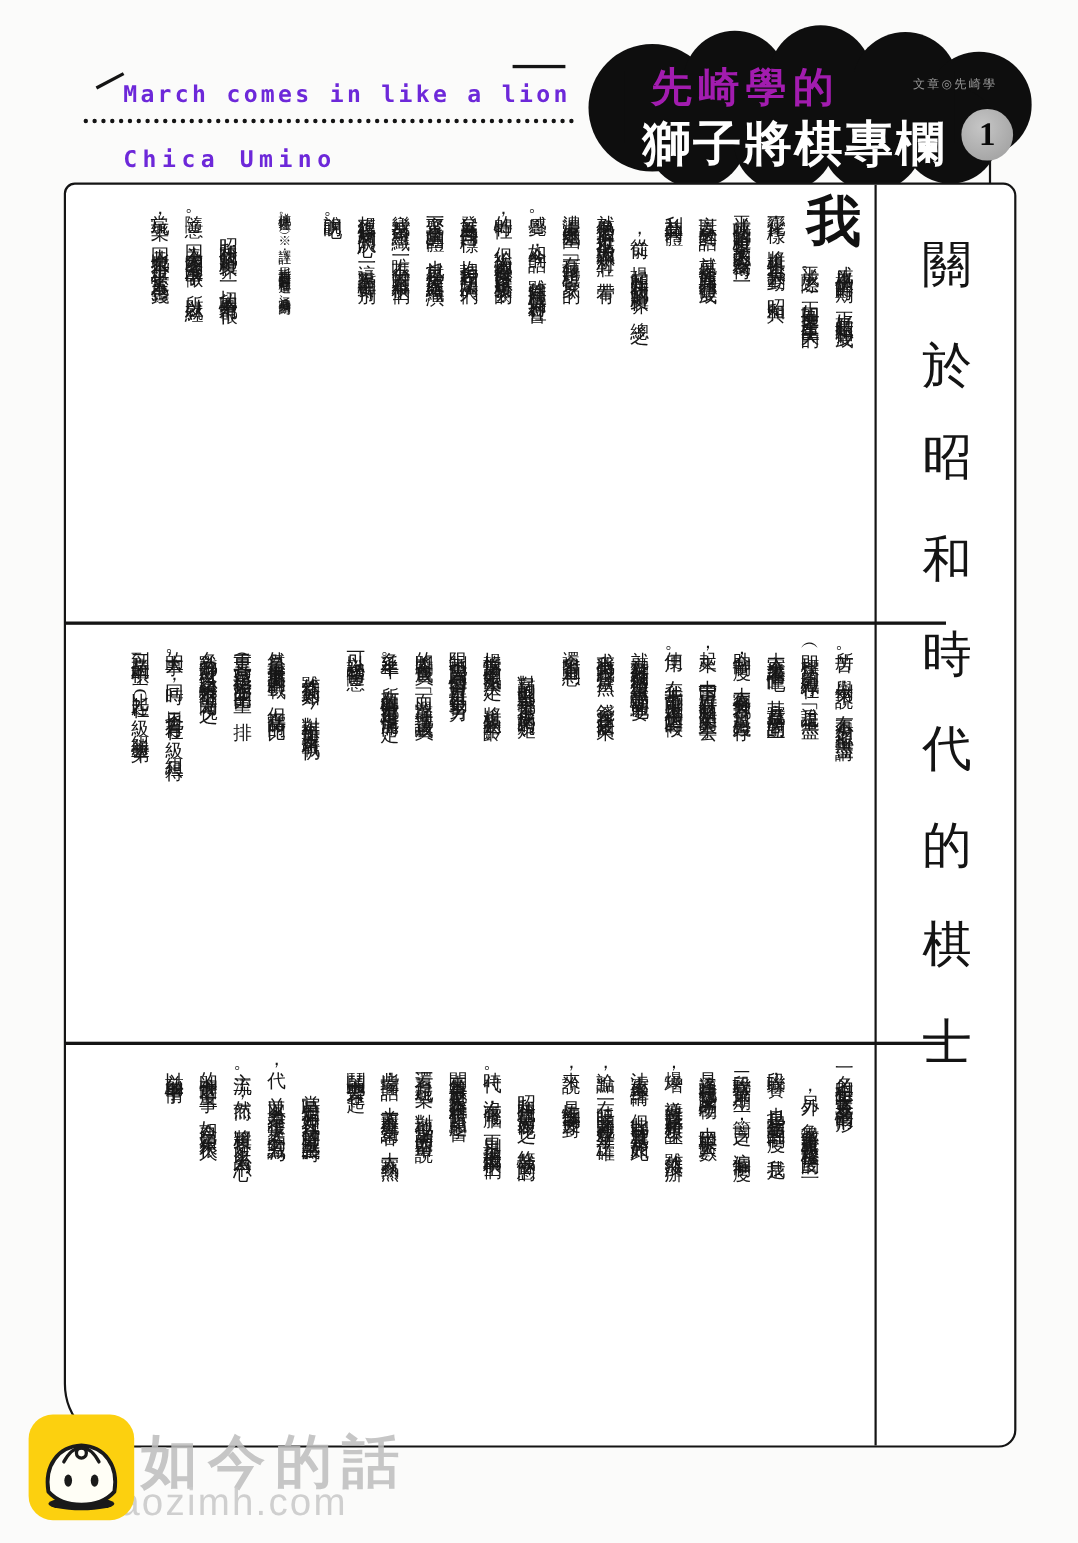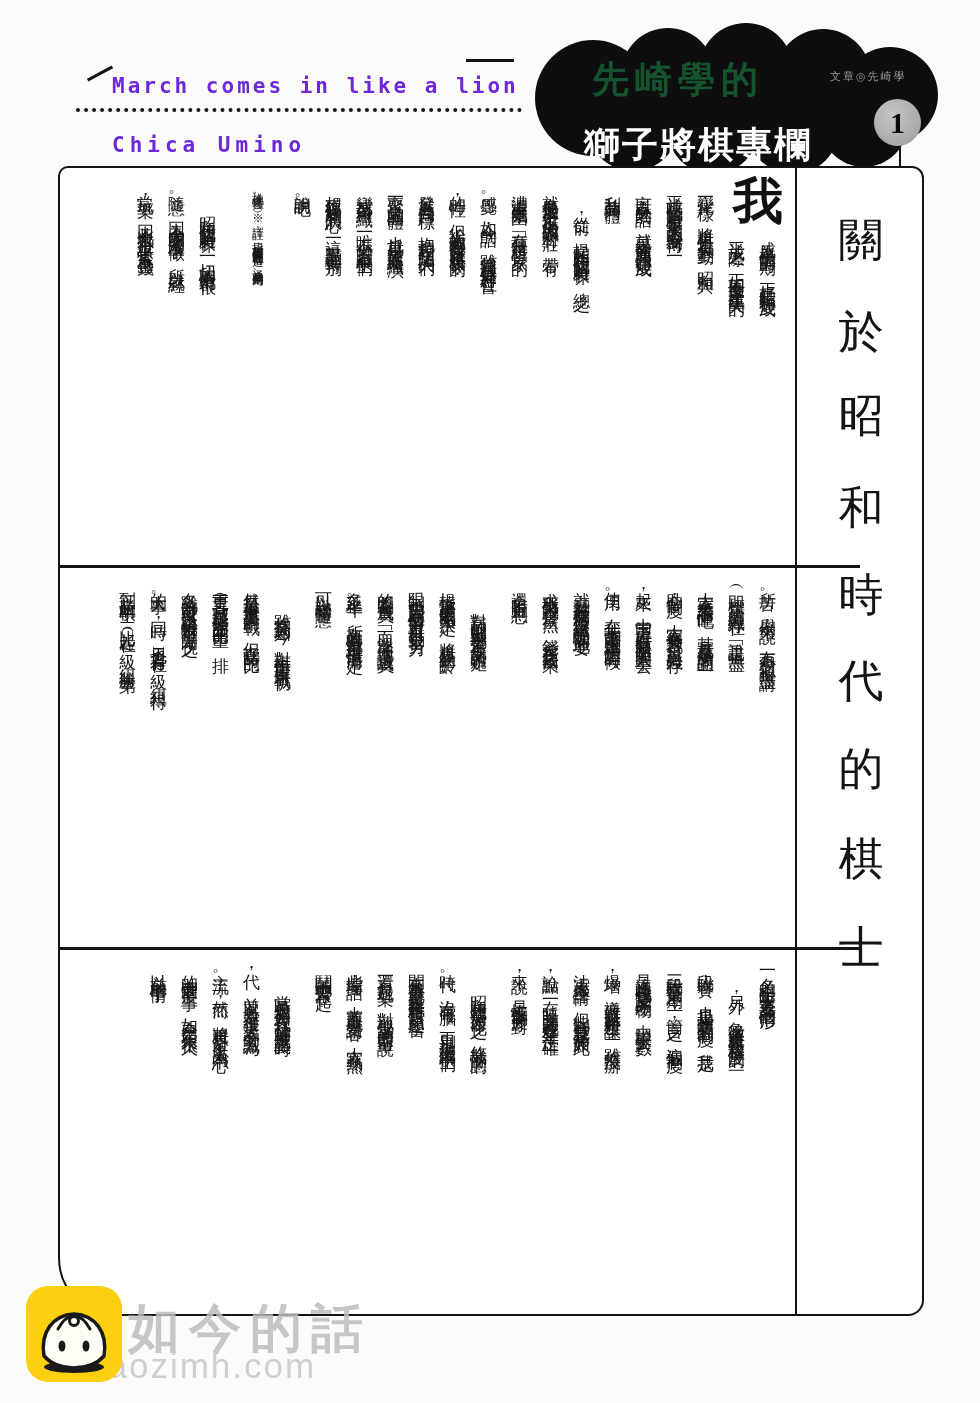--- a/index.html
+++ b/index.html
@@ -14,22 +14,22 @@
     font-family:"DejaVu Sans Mono","Liberation Mono",monospace;
     font-weight:bold;color:#6d28d9;
   }
   .series-title{left:112px;top:74px;font-size:21px;letter-spacing:3px;}
   .author-name{left:112px;top:121px;font-size:21px;letter-spacing:5px;margin-top:12px;}
   .dotted-rule{left:76px;top:108px;width:446px;height:0;border-bottom:4px dotted #141414;}
   .slash-mark{left:86px;top:72px;width:28px;height:3px;background:#141414;transform:rotate(-28deg);}
   .tick-line{left:466px;top:59px;width:48px;height:3px;background:#141414;}
   
   .blob-wrap{left:498px;top:20px;width:440px;height:155px;}
-  .blob-title1{left:592px;top:55px;font-size:37px;color:#14532d;letter-spacing:6px;font-weight:600;z-index:2;}
-  .blob-title2{left:584px;top:101px;font-size:36px;color:#ffffff;letter-spacing:2px;font-weight:600;z-index:2;margin-top:20px;}
+  .blob-title1{left:592px;top:55px;font-size:37px;color:#a21caf;letter-spacing:6px;font-weight:600;z-index:2;}
+  .blob-title2{left:584px;top:101px;font-size:44px;color:#ffffff;letter-spacing:2px;font-weight:600;z-index:2;}
   .blob-credit{left:830px;top:69px;font-size:11px;color:#969696;letter-spacing:2px;z-index:2;}
   .issue-badge{
     left:874px;top:99px;width:47px;height:47px;border-radius:50%;
     background:radial-gradient(circle at 40% 35%, #c6c6c6, #9b9b9b);
     display:flex;align-items:center;justify-content:center;
     font-size:30px;font-weight:bold;color:#0a0a0a;z-index:3;
   }
   .badge-stem{left:899px;top:145px;width:2px;height:25px;background:#141414;}
   
   .article-box{

